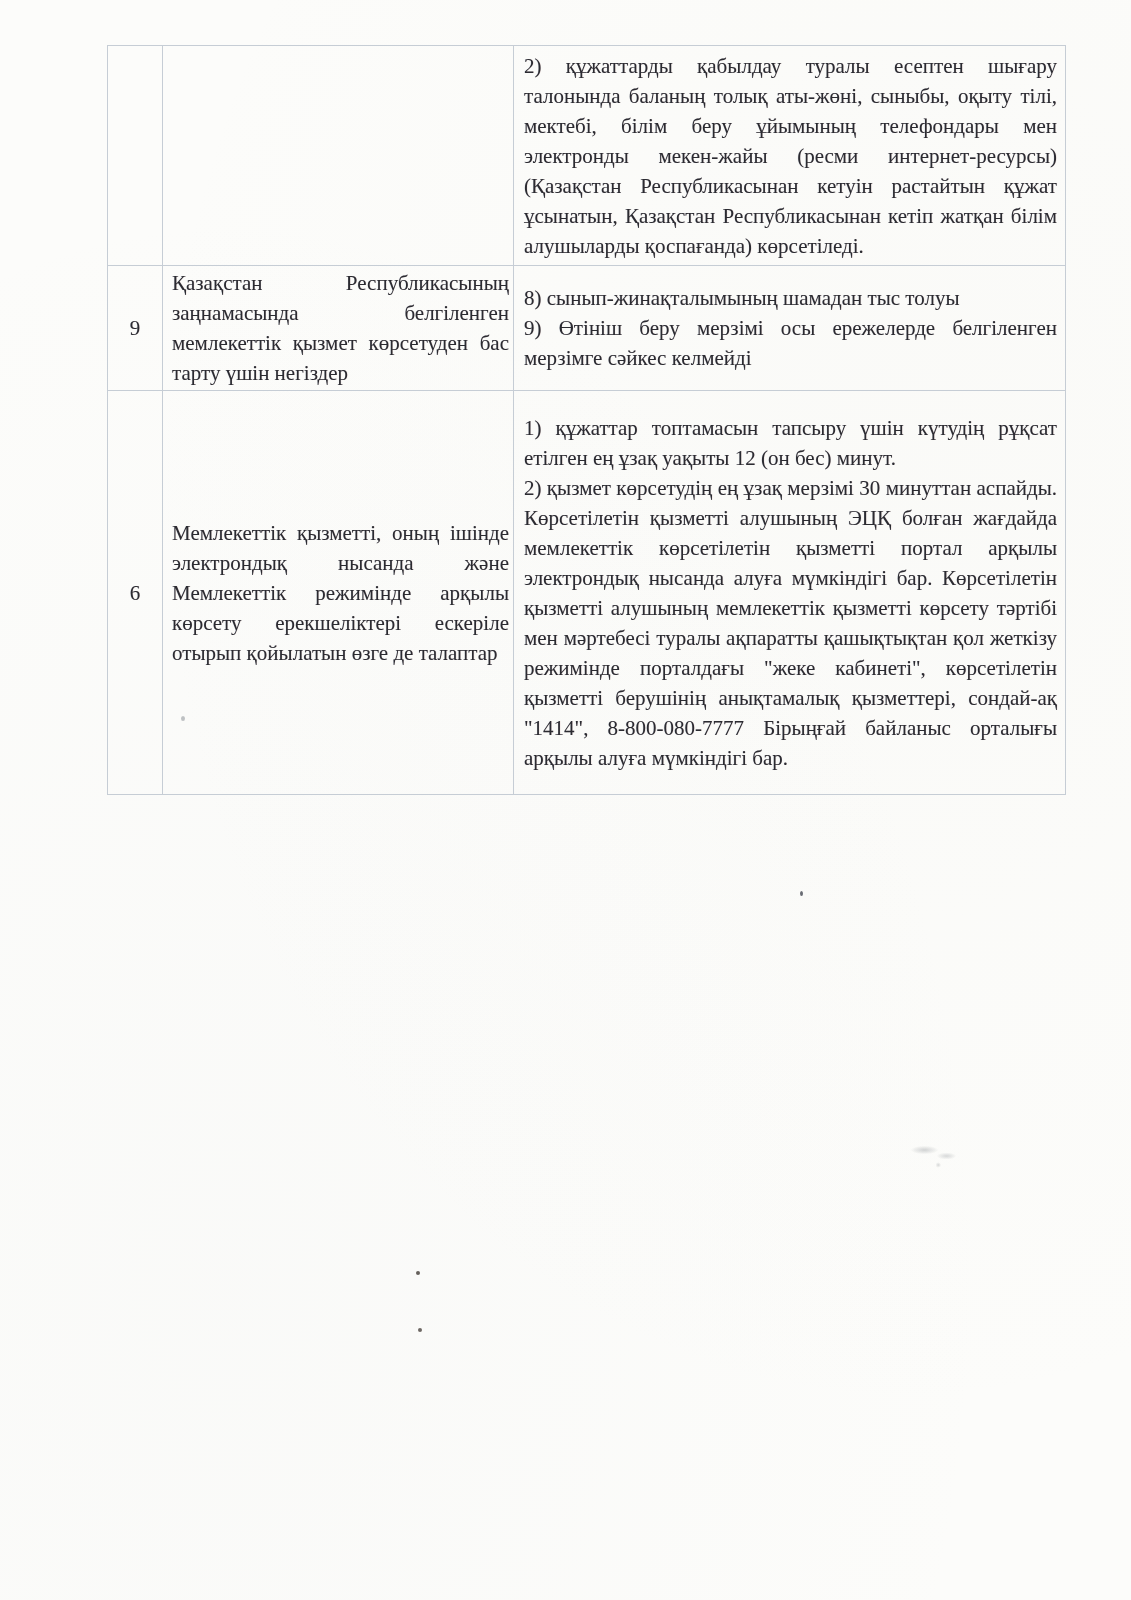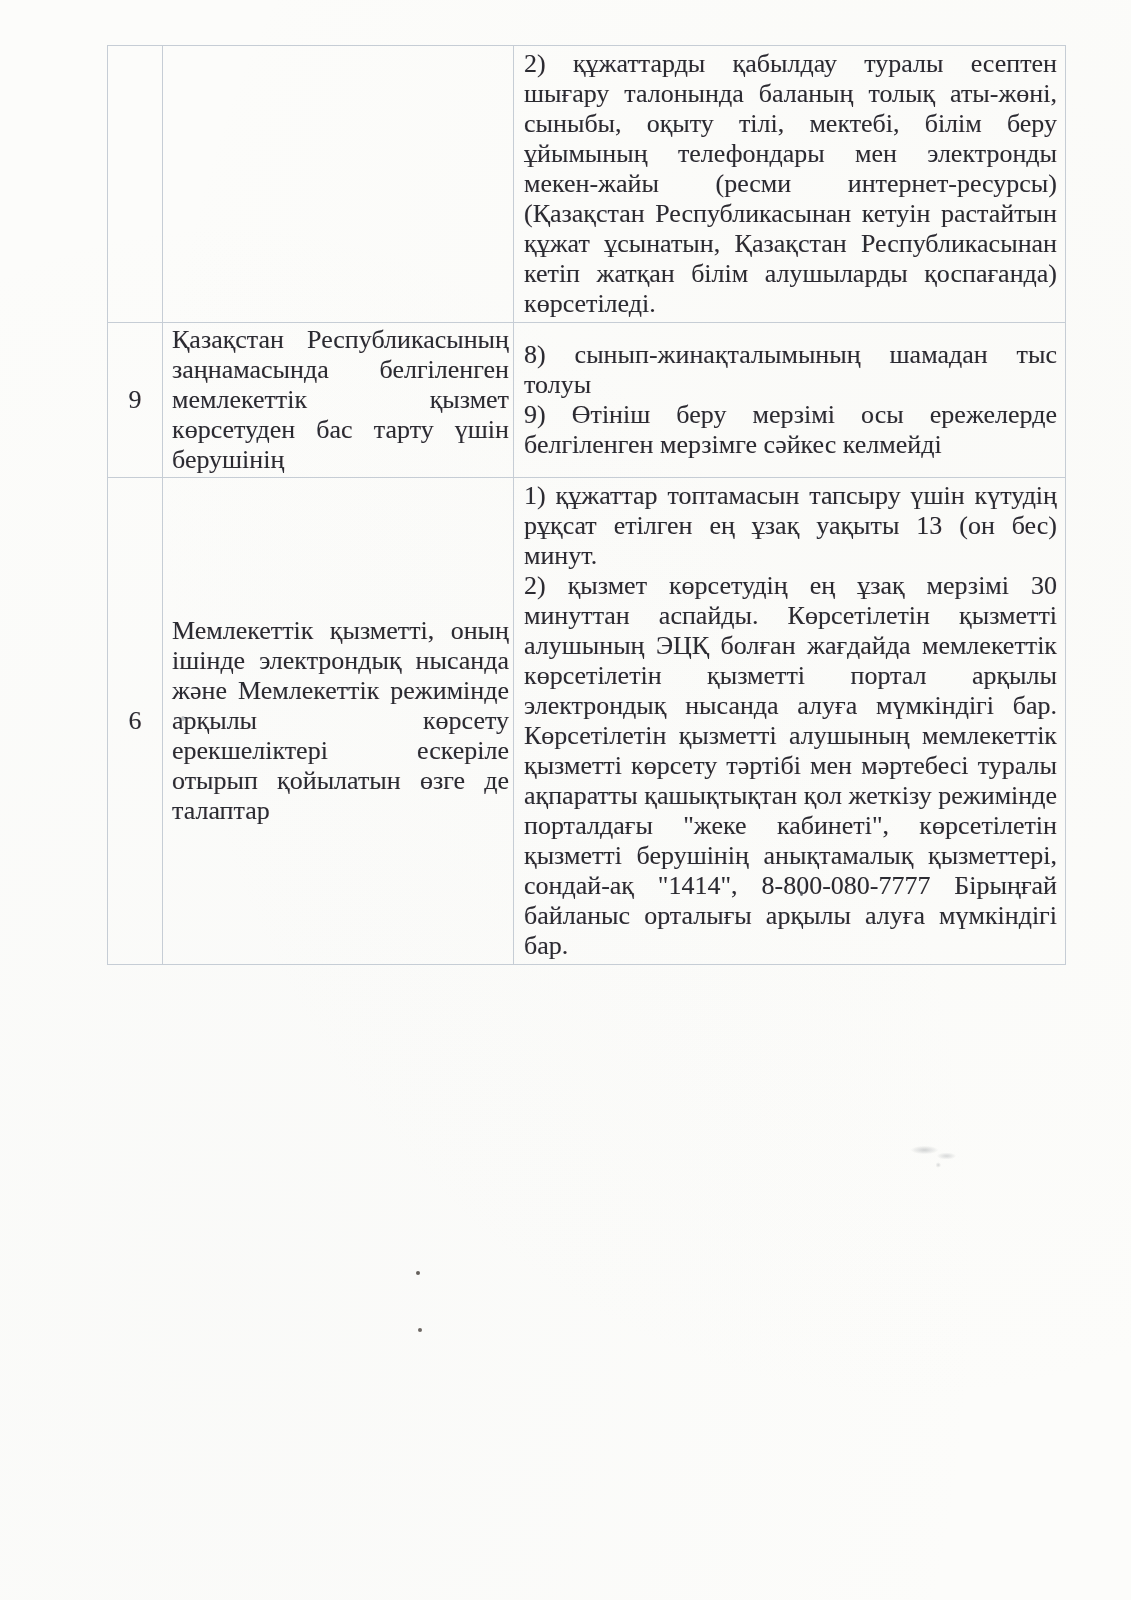--- a/index.html
+++ b/index.html
@@ -26,21 +26,21 @@
     position: absolute;
     left: 107px;
     top: 45px;
     width: 958px;
     border-collapse: collapse;
     table-layout: fixed;
   }
   table.doc-table td {
     border: 1px solid #c6cdd5;
     vertical-align: middle;
-    font-size: 26px;
+    font-size: 21px;
     line-height: 30px;
     color: #2b2b31;
     text-shadow: 0.4px 0.2px 0 rgba(150,60,60,0.14), -0.4px -0.2px 0 rgba(60,90,150,0.14);
   }
   col.c-num { width: 55px; }
   col.c-criteria { width: 351px; }
   col.c-content { width: 552px; }
   tr.r-cont { height: 220px; }
   tr.r-9 { height: 117px; }
   tr.r-10 { height: 404px; }
@@ -95,31 +95,31 @@
     <tbody>
       <tr class="r-cont">
         <td class="num-cell"></td>
         <td class="criteria-cell"></td>
         <td class="content-cell">
           <p>2) құжаттарды қабылдау туралы есептен шығару талонында баланың толық аты-жөні, сыныбы, оқыту тілі, мектебі, білім беру ұйымының телефондары мен электронды мекен-жайы (ресми интернет-ресурсы) (Қазақстан Республикасынан кетуін растайтын құжат ұсынатын, Қазақстан Республикасынан кетіп жатқан білім алушыларды қоспағанда) көрсетіледі.</p>
         </td>
       </tr>
       <tr class="r-9">
         <td class="num-cell">9</td>
-        <td class="criteria-cell">Қазақстан Республикасының заңнамасында белгіленген мемлекеттік қызмет көрсетуден бас тарту үшін берушінің</td>
+        <td class="criteria-cell">Қазақстан Республикасының заңнамасында белгіленген мемлекеттік қызмет көрсетуден бас тарту үшін негіздер</td>
         <td class="content-cell">
           <p>8) сынып-жинақталымының шамадан тыс толуы</p>
           <p>9) Өтініш беру мерзімі осы ережелерде белгіленген мерзімге сәйкес келмейді</p>
         </td>
       </tr>
       <tr class="r-10">
         <td class="num-cell">6</td>
         <td class="criteria-cell">Мемлекеттік қызметті, оның ішінде электрондық нысанда және Мемлекеттік режимінде арқылы көрсету ерекшеліктері ескеріле отырып қойылатын өзге де талаптар</td>
         <td class="content-cell">
-          <p>1) құжаттар топтамасын тапсыру үшін күтудің рұқсат етілген ең ұзақ уақыты 13 (он бес) минут.</p>
+          <p>1) құжаттар топтамасын тапсыру үшін күтудің рұқсат етілген ең ұзақ уақыты 12 (он бес) минут.</p>
           <p>2) қызмет көрсетудің ең ұзақ мерзімі 30 минуттан аспайды. Көрсетілетін қызметті алушының ЭЦҚ болған жағдайда мемлекеттік көрсетілетін қызметті портал арқылы электрондық нысанда алуға мүмкіндігі бар. Көрсетілетін қызметті алушының мемлекеттік қызметті көрсету тәртібі мен мәртебесі туралы ақпаратты қашықтықтан қол жеткізу режимінде порталдағы "жеке кабинеті", көрсетілетін қызметті берушінің анықтамалық қызметтері, сондай-ақ "1414", 8-800-080-7777 Бірыңғай байланыс орталығы арқылы алуға мүмкіндігі бар.</p>
         </td>
       </tr>
     </tbody>
   </table>
 
   <div class="speck speck-gray1"></div>
   <div class="speck speck-dark3"></div>
   <div class="smudge"></div>
   <div class="speck speck-dark1"></div>

